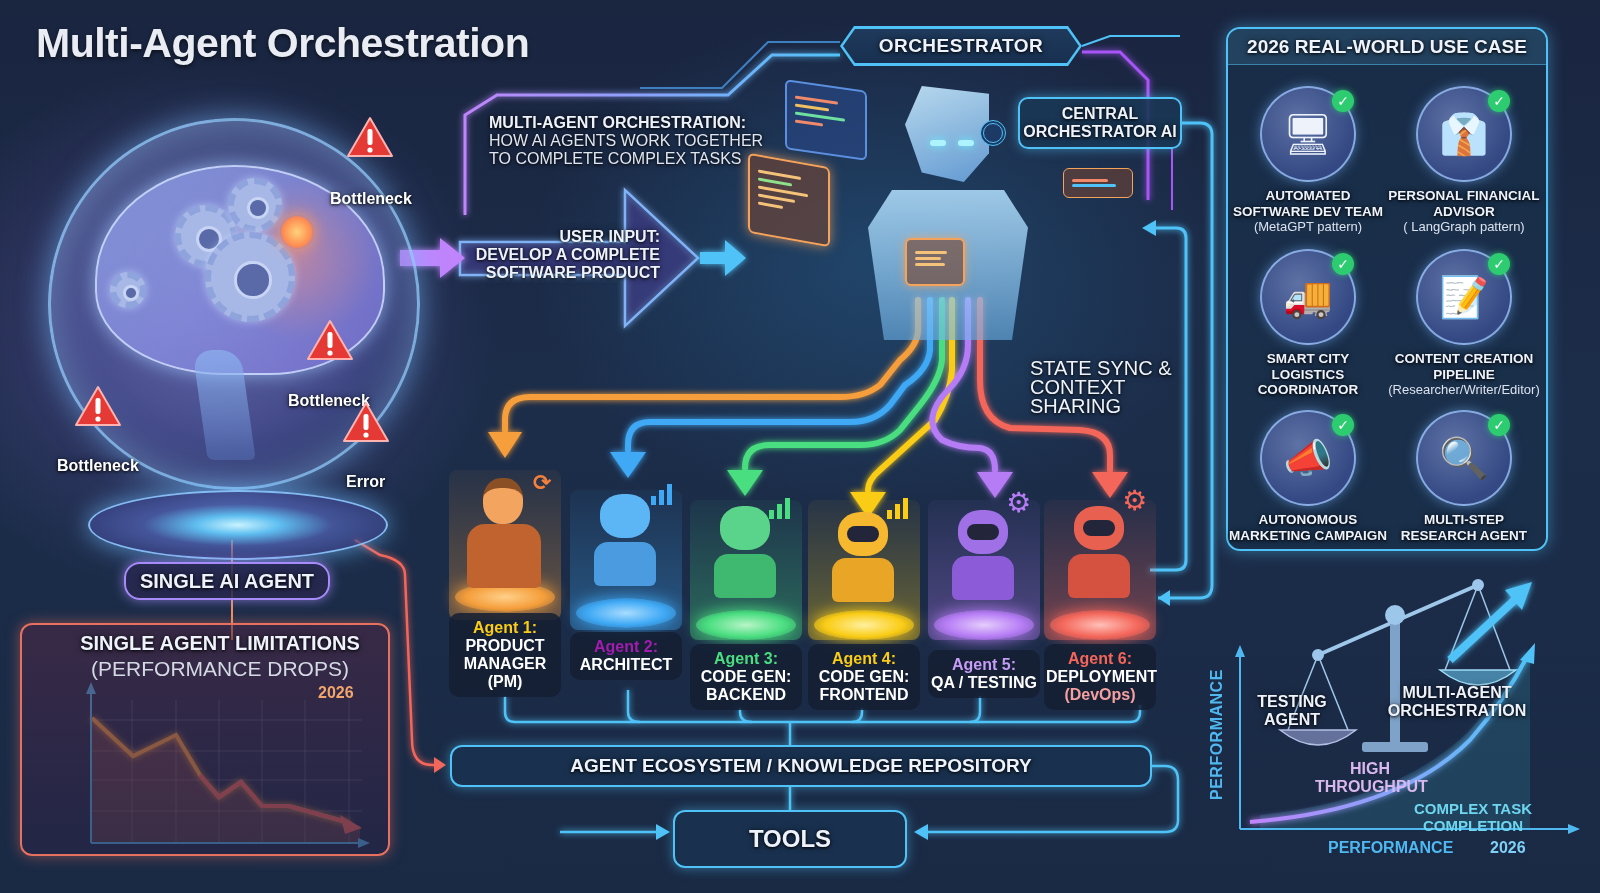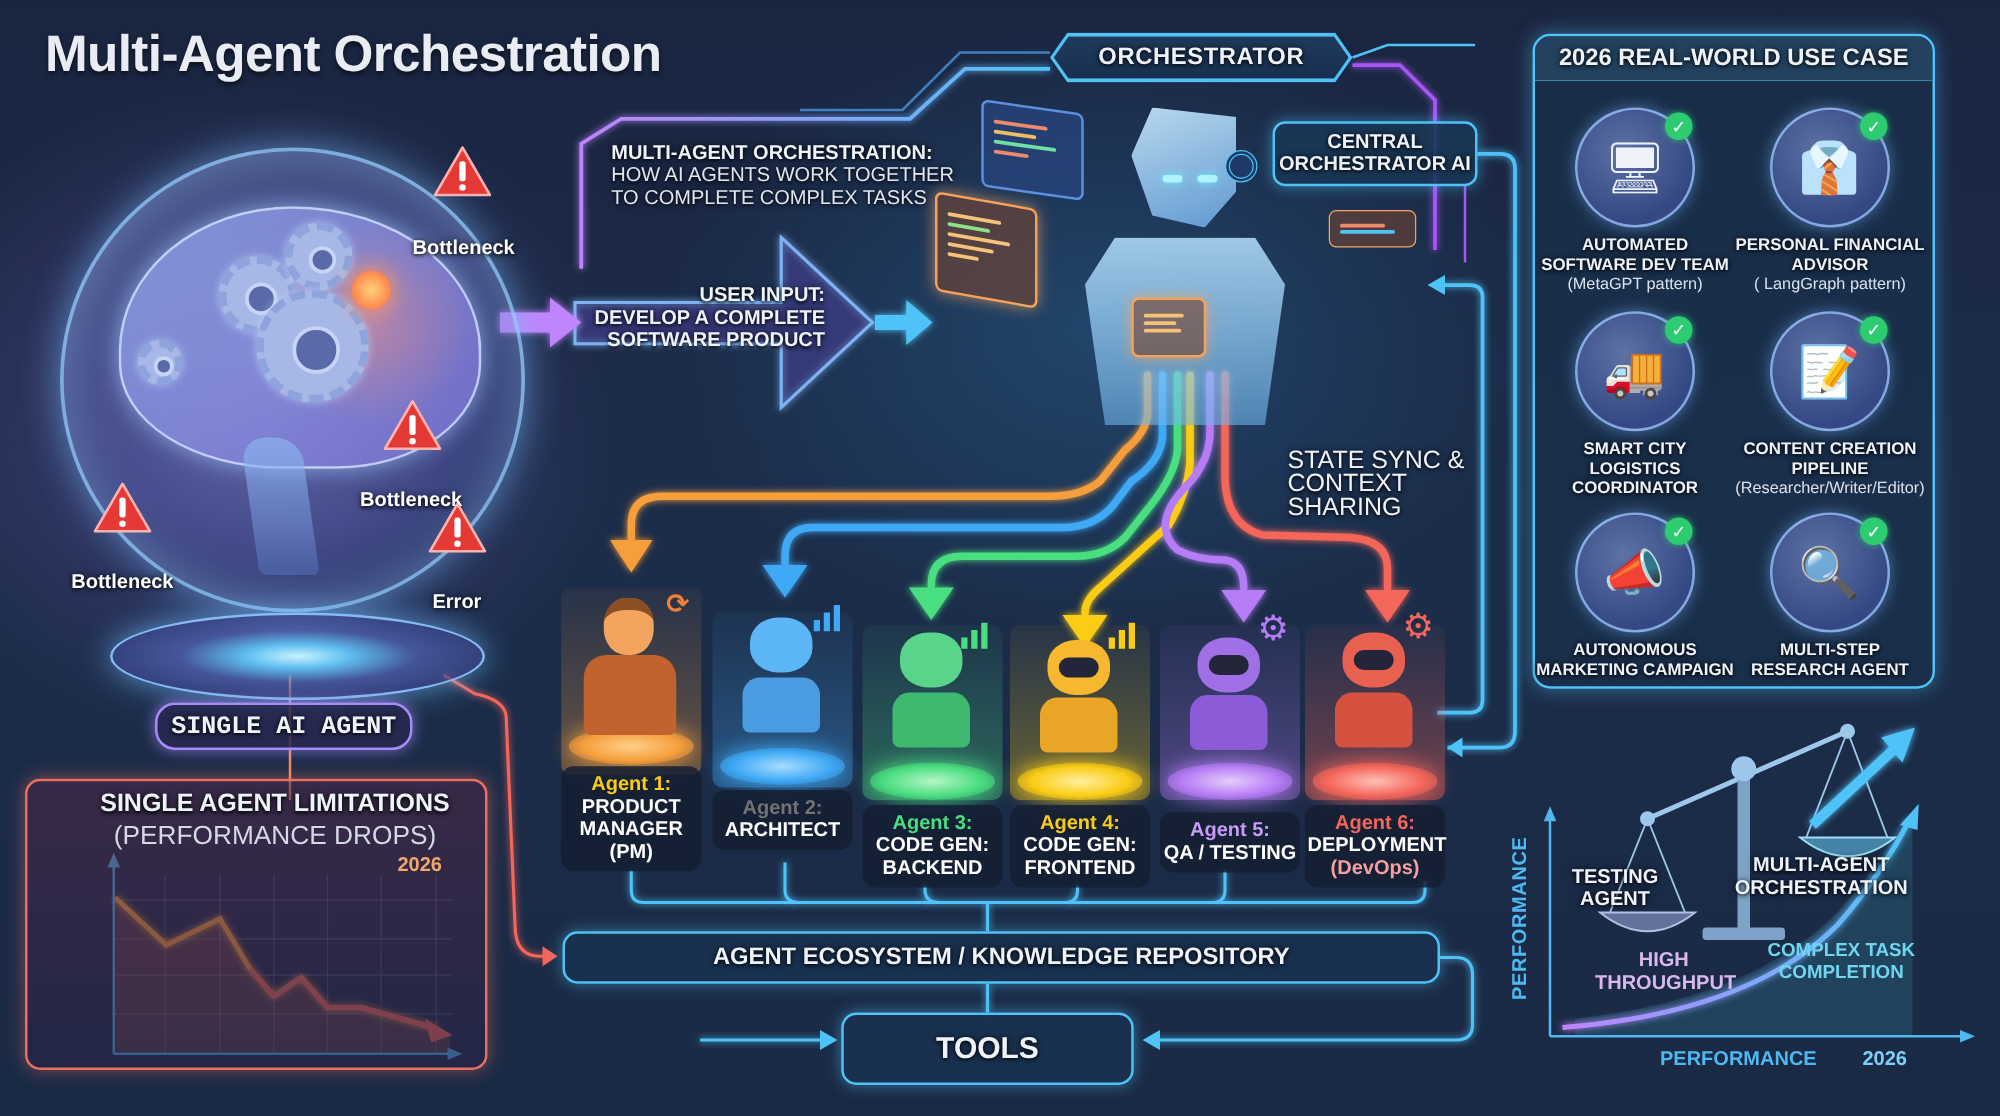--- a/index.html
+++ b/index.html
@@ -47,21 +47,21 @@
   .warn-label { font-size: 16px; font-weight: 700; color: #ffffff; margin-top: 28px; }
 
   .pedestal {
     left: 88px; top: 490px; width: 300px; height: 70px; border-radius: 50%;
     background: radial-gradient(ellipse at center, #c8f3ff 0%, #5fbef0 20%, rgba(90,110,200,0.6) 45%, rgba(60,70,140,0.7) 75%);
     border: 2px solid rgba(140,200,255,0.9);
     box-shadow: 0 0 25px rgba(110,190,255,0.7);
   }
   .pill {
     border-radius: 16px; display: flex; align-items: center; justify-content: center;
-    font-weight: 700; text-align: center; font-family: Liberation Mono, monospace;
+    font-weight: 700; text-align: center;
   }
   .single-agent-pill {
     left: 124px; top: 562px; width: 206px; height: 38px; font-size: 20px;
     background: rgba(40,40,80,0.85); border: 2px solid #a78bfa; box-shadow: 0 0 12px rgba(167,139,250,0.7);
   }
 
   .limit-box {
     left: 20px; top: 623px; width: 370px; height: 233px; border-radius: 12px;
     border: 2px solid #e7705f; background: linear-gradient(180deg, rgba(80,40,70,0.55), rgba(40,35,70,0.6));
     box-shadow: 0 0 14px rgba(231,112,95,0.5);
@@ -162,22 +162,22 @@
     box-shadow: 0 0 6px rgba(46,204,113,0.8);
   }
   .uc-name { font-size: 13.5px; font-weight: 700; line-height: 15.5px; margin-top: 6px; }
   .uc-pattern { font-size: 13px; color: #dbe2ee; line-height: 15px; }
 
   .perf-ylabel { left: 1208px; top: 800px; transform: rotate(-90deg); transform-origin: left top; font-size: 16px; font-weight: 700; color: #4fb8f0; letter-spacing: 0.5px; }
   .perf-xlabel { left: 1328px; top: 839px; font-size: 16px; font-weight: 700; color: #4fb8f0; }
   .perf-year { left: 1490px; top: 839px; font-size: 16px; font-weight: 700; color: #7fd0f7; }
   .scale-single { left: 1252px; top: 693px; width: 80px; text-align: center; font-size: 16px; font-weight: 700; line-height: 18px; }
   .scale-multi { left: 1382px; top: 684px; width: 150px; text-align: center; font-size: 16px; font-weight: 700; line-height: 18px; }
-  .high-throughput { left: 1276px; top: 760px; width: 110px; text-align: center; font-size: 16px; font-weight: 700; line-height: 18px; color: #d9b8ee; }
-  .complex-task { left: 1408px; top: 752px; width: 130px; text-align: center; font-size: 15px; font-weight: 700; line-height: 17px; color: #6fd6f0; }
+  .high-throughput { left: 1315px; top: 760px; width: 110px; text-align: center; font-size: 16px; font-weight: 700; line-height: 18px; color: #d9b8ee; }
+  .complex-task { left: 1408px; top: 800px; width: 130px; text-align: center; font-size: 15px; font-weight: 700; line-height: 17px; color: #6fd6f0; }
 </style>
 </head>
 <body>
 
 <svg class="layer" width="1600" height="893">
   <defs>
     <linearGradient id="gPurpleCyan" x1="0" x2="1">
         <stop offset="0" stop-color="#c084fc"></stop>
         <stop offset="1" stop-color="#4fc3f7"></stop>
       </linearGradient>
@@ -419,21 +419,21 @@
   <div class="agent-fig" style="top:0;height:140px;background:linear-gradient(180deg,rgba(63,169,245,0.05),rgba(63,169,245,0.35));"></div>
   <div class="disc" style="left:6px;top:108px;background:radial-gradient(ellipse,#a8dcff,#3fa9f5 55%,rgba(63,169,245,0.2));box-shadow:0 0 16px #3fa9f5;"></div>
   <div class="bot-head" style="left:30px;top:4px;background:#5cb6f5;"></div>
   <div class="bot-body" style="left:24px;top:52px;background:#4a9be0;"></div>
   <svg class="abs" style="left:80px;top:-6px;" width="26" height="22">
       <rect x="1" y="12" width="5" height="9" fill="#3fa9f5"></rect>
       <rect x="9" y="6" width="5" height="15" fill="#3fa9f5"></rect>
       <rect x="17" y="0" width="5" height="21" fill="#3fa9f5"></rect>
     </svg>
   <div class="agent-label" style="top:142px;">
-    <span class="num" style="color:#737373">Agent 2:</span>
+    <span class="num" style="color:#a21caf">Agent 2:</span>
     <span class="role">ARCHITECT</span>
   </div>
 </div>
 
 <div class="abs agent" style="left:690px;top:500px;height:208px;">
   <div class="agent-fig" style="top:0;height:140px;background:linear-gradient(180deg,rgba(74,222,128,0.05),rgba(74,222,128,0.35));"></div>
   <div class="disc" style="left:6px;top:110px;background:radial-gradient(ellipse,#b8f5c8,#4ade80 55%,rgba(74,222,128,0.2));box-shadow:0 0 16px #4ade80;"></div>
   <div class="bot-head" style="left:30px;top:6px;background:#5ad48a;"></div>
   <div class="bot-body" style="left:24px;top:54px;background:#3fb870;"></div>
   <svg class="abs" style="left:78px;top:-2px;" width="28" height="22">

